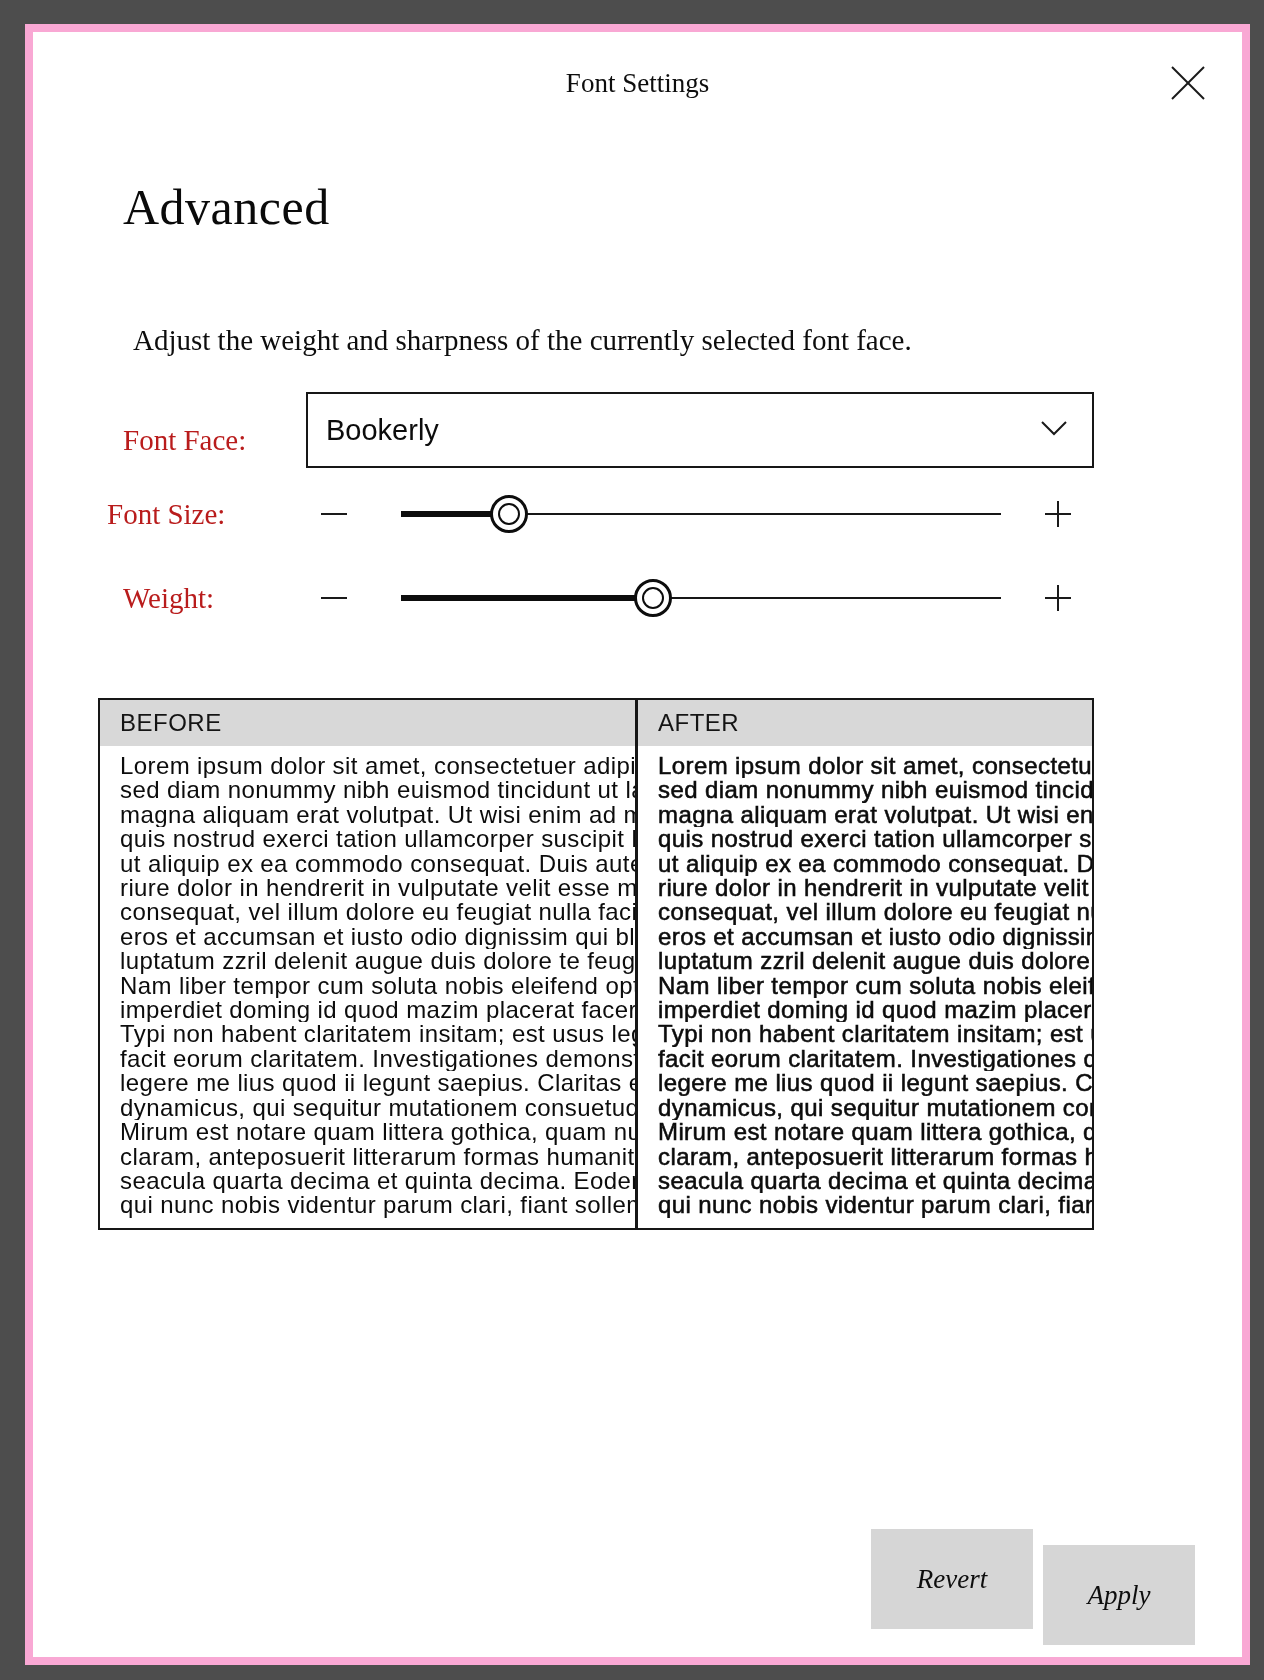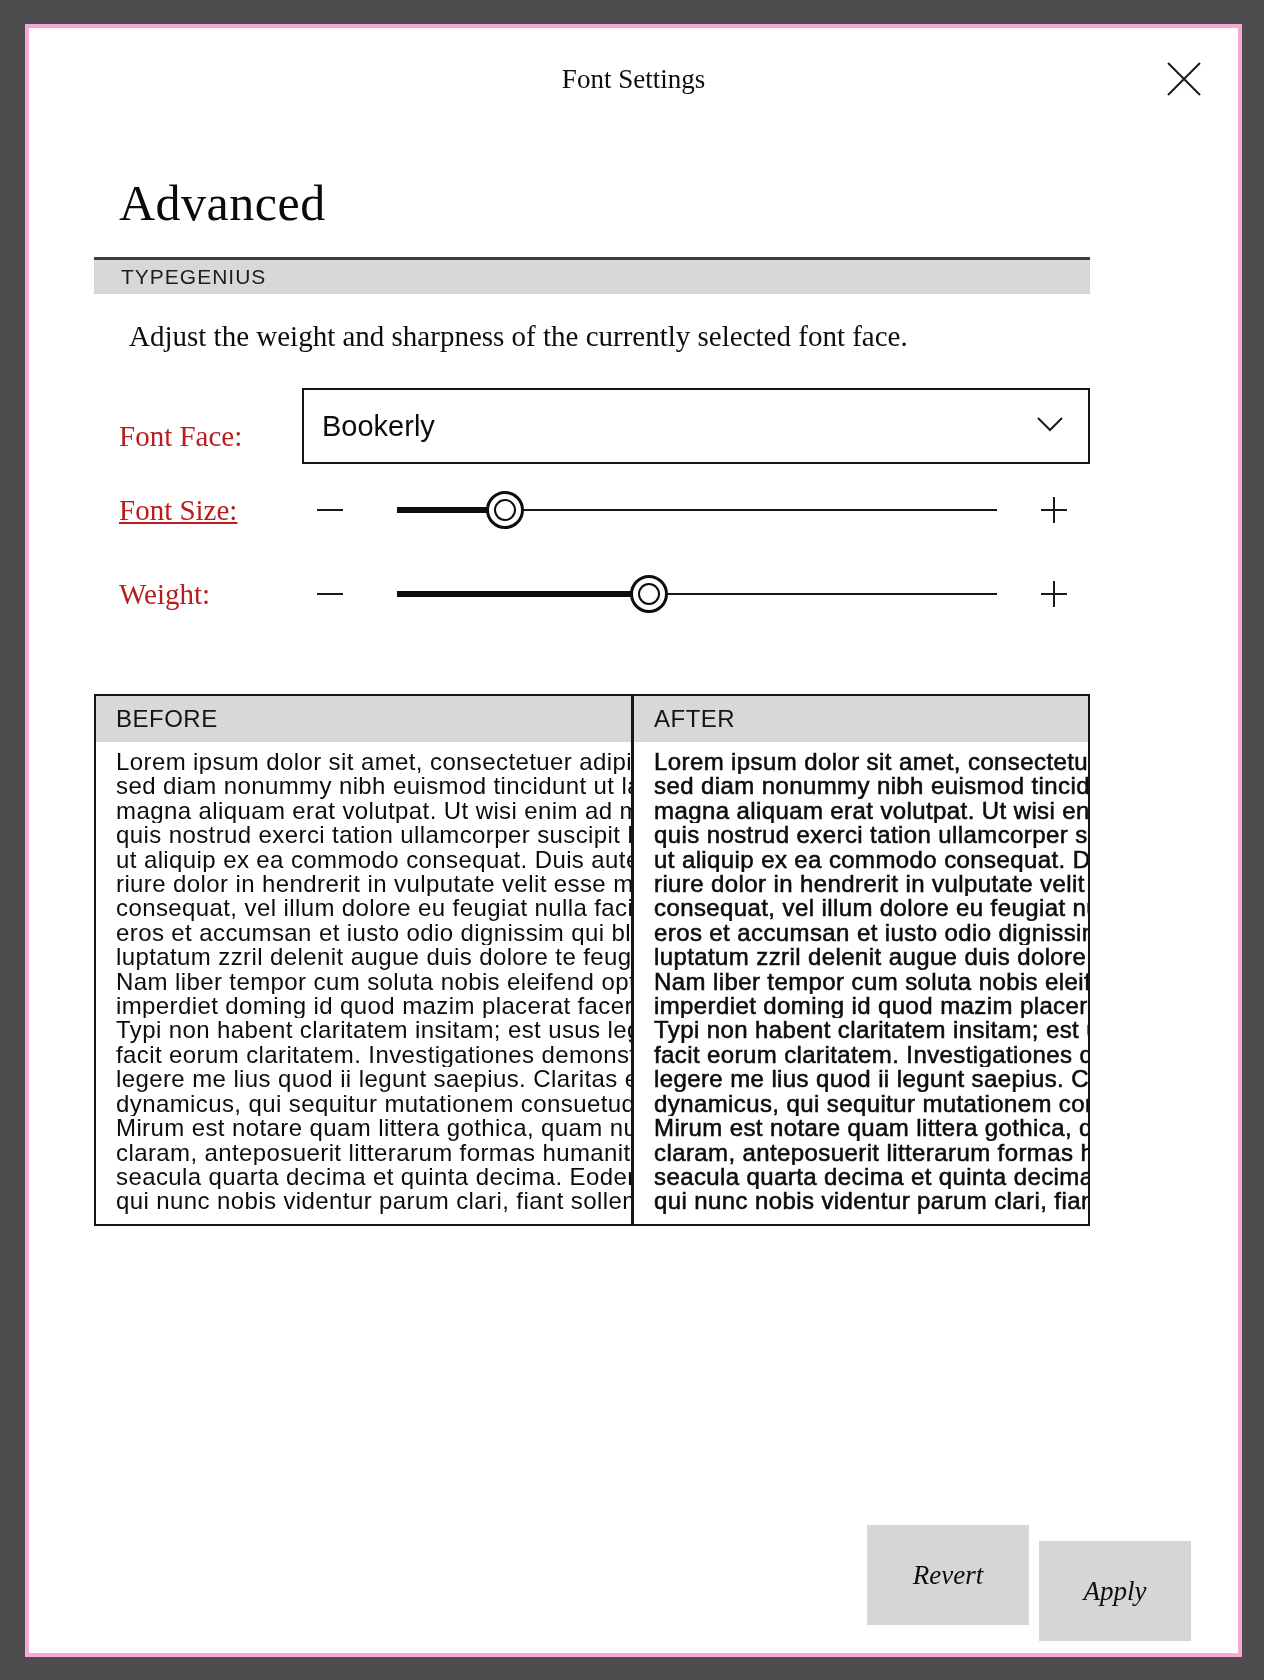--- a/index.html
+++ b/index.html
@@ -9,21 +9,21 @@
     overflow:hidden;
     font-family:"Liberation Serif", serif;
     color:#111;
     position:relative;
   }
   .dialog{
     position:absolute;
     left:25px;top:24px;
     width:1209px;height:1625px;
     background:#ffffff;
-    border:4px solid #f9a8d4;
+    border:8px solid #f9a8d4;
   }
   .content{position:absolute;inset:0;}
 
   
   .dlg-title{
     position:absolute;left:0;right:0;top:36px;
     text-align:center;
     font-size:27px;
     color:#0d0d0d;
   }
@@ -187,37 +187,34 @@
       <span>
         <svg width="38" height="38" viewBox="0 0 38 38">
           <line x1="3" y1="3" x2="35" y2="35" stroke="#1a1a1a" stroke-width="2"></line>
           <line x1="35" y1="3" x2="3" y2="35" stroke="#1a1a1a" stroke-width="2"></line>
         </svg>
       </span>
     </button>
 
     <div class="advanced-heading">Advanced</div>
 
-    <div class="band">
-      <div class="band-label">TYPEGENIUS</div>
-    </div>
 
     <div class="description">Adjust the weight and sharpness of the currently selected font face.</div>
 
     <div class="row-label" style="left:90px;top:392px;">Font Face:</div>
     <div class="dropdown">
       <div class="dropdown-value">Bookerly</div>
       <span class="chev">
         <svg width="28" height="16" viewBox="0 0 28 16">
           <polyline points="2,2 14,14 26,2" fill="none" stroke="#1a1a1a" stroke-width="2"></polyline>
         </svg>
       </span>
     </div>
 
-    <div class="row-label" style="left:90px;top:466px;text-decoration:underline;">Font Size:</div>
+    <div class="row-label" style="left:74px;top:466px;">Font Size:</div>
     <button class="stepper" style="left:284px;top:465px;">
       <span class="hline"></span>
     </button>
     <div class="slider" style="top:458px;">
       <div class="track-thin"></div>
       <div class="track-fill" style="width: 18%;"></div>
       <div class="thumb" style="left: 18%;">
         <div class="thumb-inner"></div>
       </div>
     </div>

